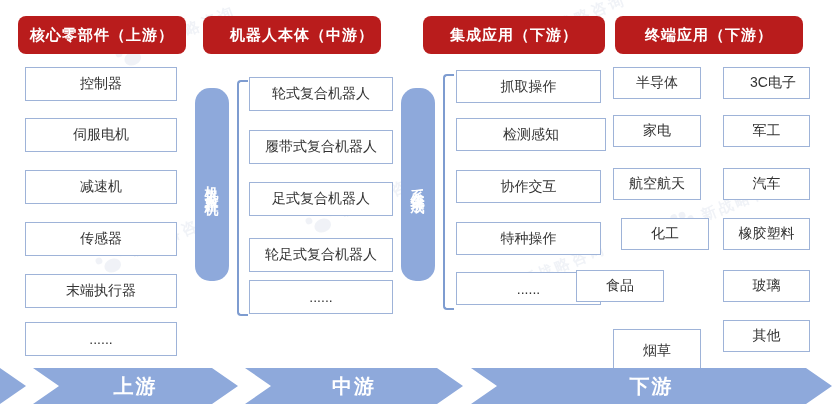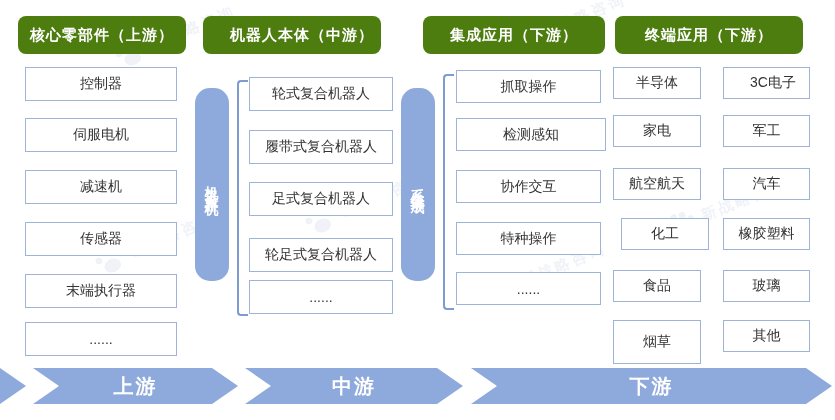--- a/index.html
+++ b/index.html
@@ -1,19 +1,19 @@
 <!DOCTYPE html>
 <html><head>
 <meta charset="utf-8">
 <style>
   html,body{margin:0;padding:0;background:#fff;}
   body{font-family:"Liberation Sans","DejaVu Sans",sans-serif;}
   .canvas{position:relative;width:835px;height:420px;background:#ffffff;overflow:hidden;}
 
-  .hdr{position:absolute;height:38px;background:#4d7c0f;border-radius:8px;color:#ffffff;
+  .hdr{position:absolute;height:38px;background:#b91c1c;border-radius:8px;color:#ffffff;
        font-weight:bold;font-size:15px;display:flex;align-items:center;justify-content:center;
        letter-spacing:1px;z-index:3;}
   .box{position:absolute;background:#ffffff;border:1px solid #9EB3D8;color:#333333;font-size:14px;
        display:flex;align-items:center;justify-content:center;z-index:3;box-sizing:border-box;}
   .vbar{position:absolute;width:34px;background:#8EA9DB;border-radius:15px;color:#ffffff;
         font-weight:bold;font-size:14px;display:flex;align-items:center;justify-content:center;
         writing-mode:vertical-lr;letter-spacing:4px;z-index:3;}
   .bracket{position:absolute;width:11px;border:2px solid #7E9CD0;border-right:none;
            border-radius:4px 0 0 4px;box-sizing:border-box;z-index:2;}
   .chev{position:absolute;top:368px;height:36px;background:#8EA9DB;color:#ffffff;font-weight:bold;
@@ -124,22 +124,22 @@
     <div class="box" style="left:456px;top:222px;width:145px;height:33px;">特种操作</div>
     <div class="box" style="left:456px;top:272px;width:145px;height:33px;">......</div>
   </div>
 
   <div>
     <div class="hdr" style="left:615px;top:16px;width:188px;">终端应用（下游）</div>
     <div class="box" style="left:613px;top:67px;width:88px;height:32px;">半导体</div>
     <div class="box" style="left:613px;top:115px;width:88px;height:32px;">家电</div>
     <div class="box" style="left:613px;top:168px;width:88px;height:32px;">航空航天</div>
     <div class="box" style="left:613px;top:218px;width:88px;height:32px;margin-left:8px;">化工</div>
-    <div class="box" style="left:613px;top:270px;width:88px;height:32px;">食品</div>
-    <div class="box" style="left:613px;top:320px;width:88px;height:44px;">烟草</div>
+    <div class="box" style="left:576px;top:270px;width:88px;height:32px;">食品</div>
+    <div class="box" style="left:613px;top:329px;width:88px;height:44px;">烟草</div>
     <div class="box" style="left:723px;top:67px;width:87px;height:32px;padding-left:13px;">3C电子</div>
     <div class="box" style="left:723px;top:115px;width:87px;height:32px;">军工</div>
     <div class="box" style="left:723px;top:168px;width:87px;height:32px;">汽车</div>
     <div class="box" style="left:723px;top:218px;width:87px;height:32px;">橡胶塑料</div>
     <div class="box" style="left:723px;top:270px;width:87px;height:32px;">玻璃</div>
     <div class="box" style="left:723px;top:320px;width:87px;height:32px;">其他</div>
   </div>
 
   <div>
     <div class="chev-tip"></div>

